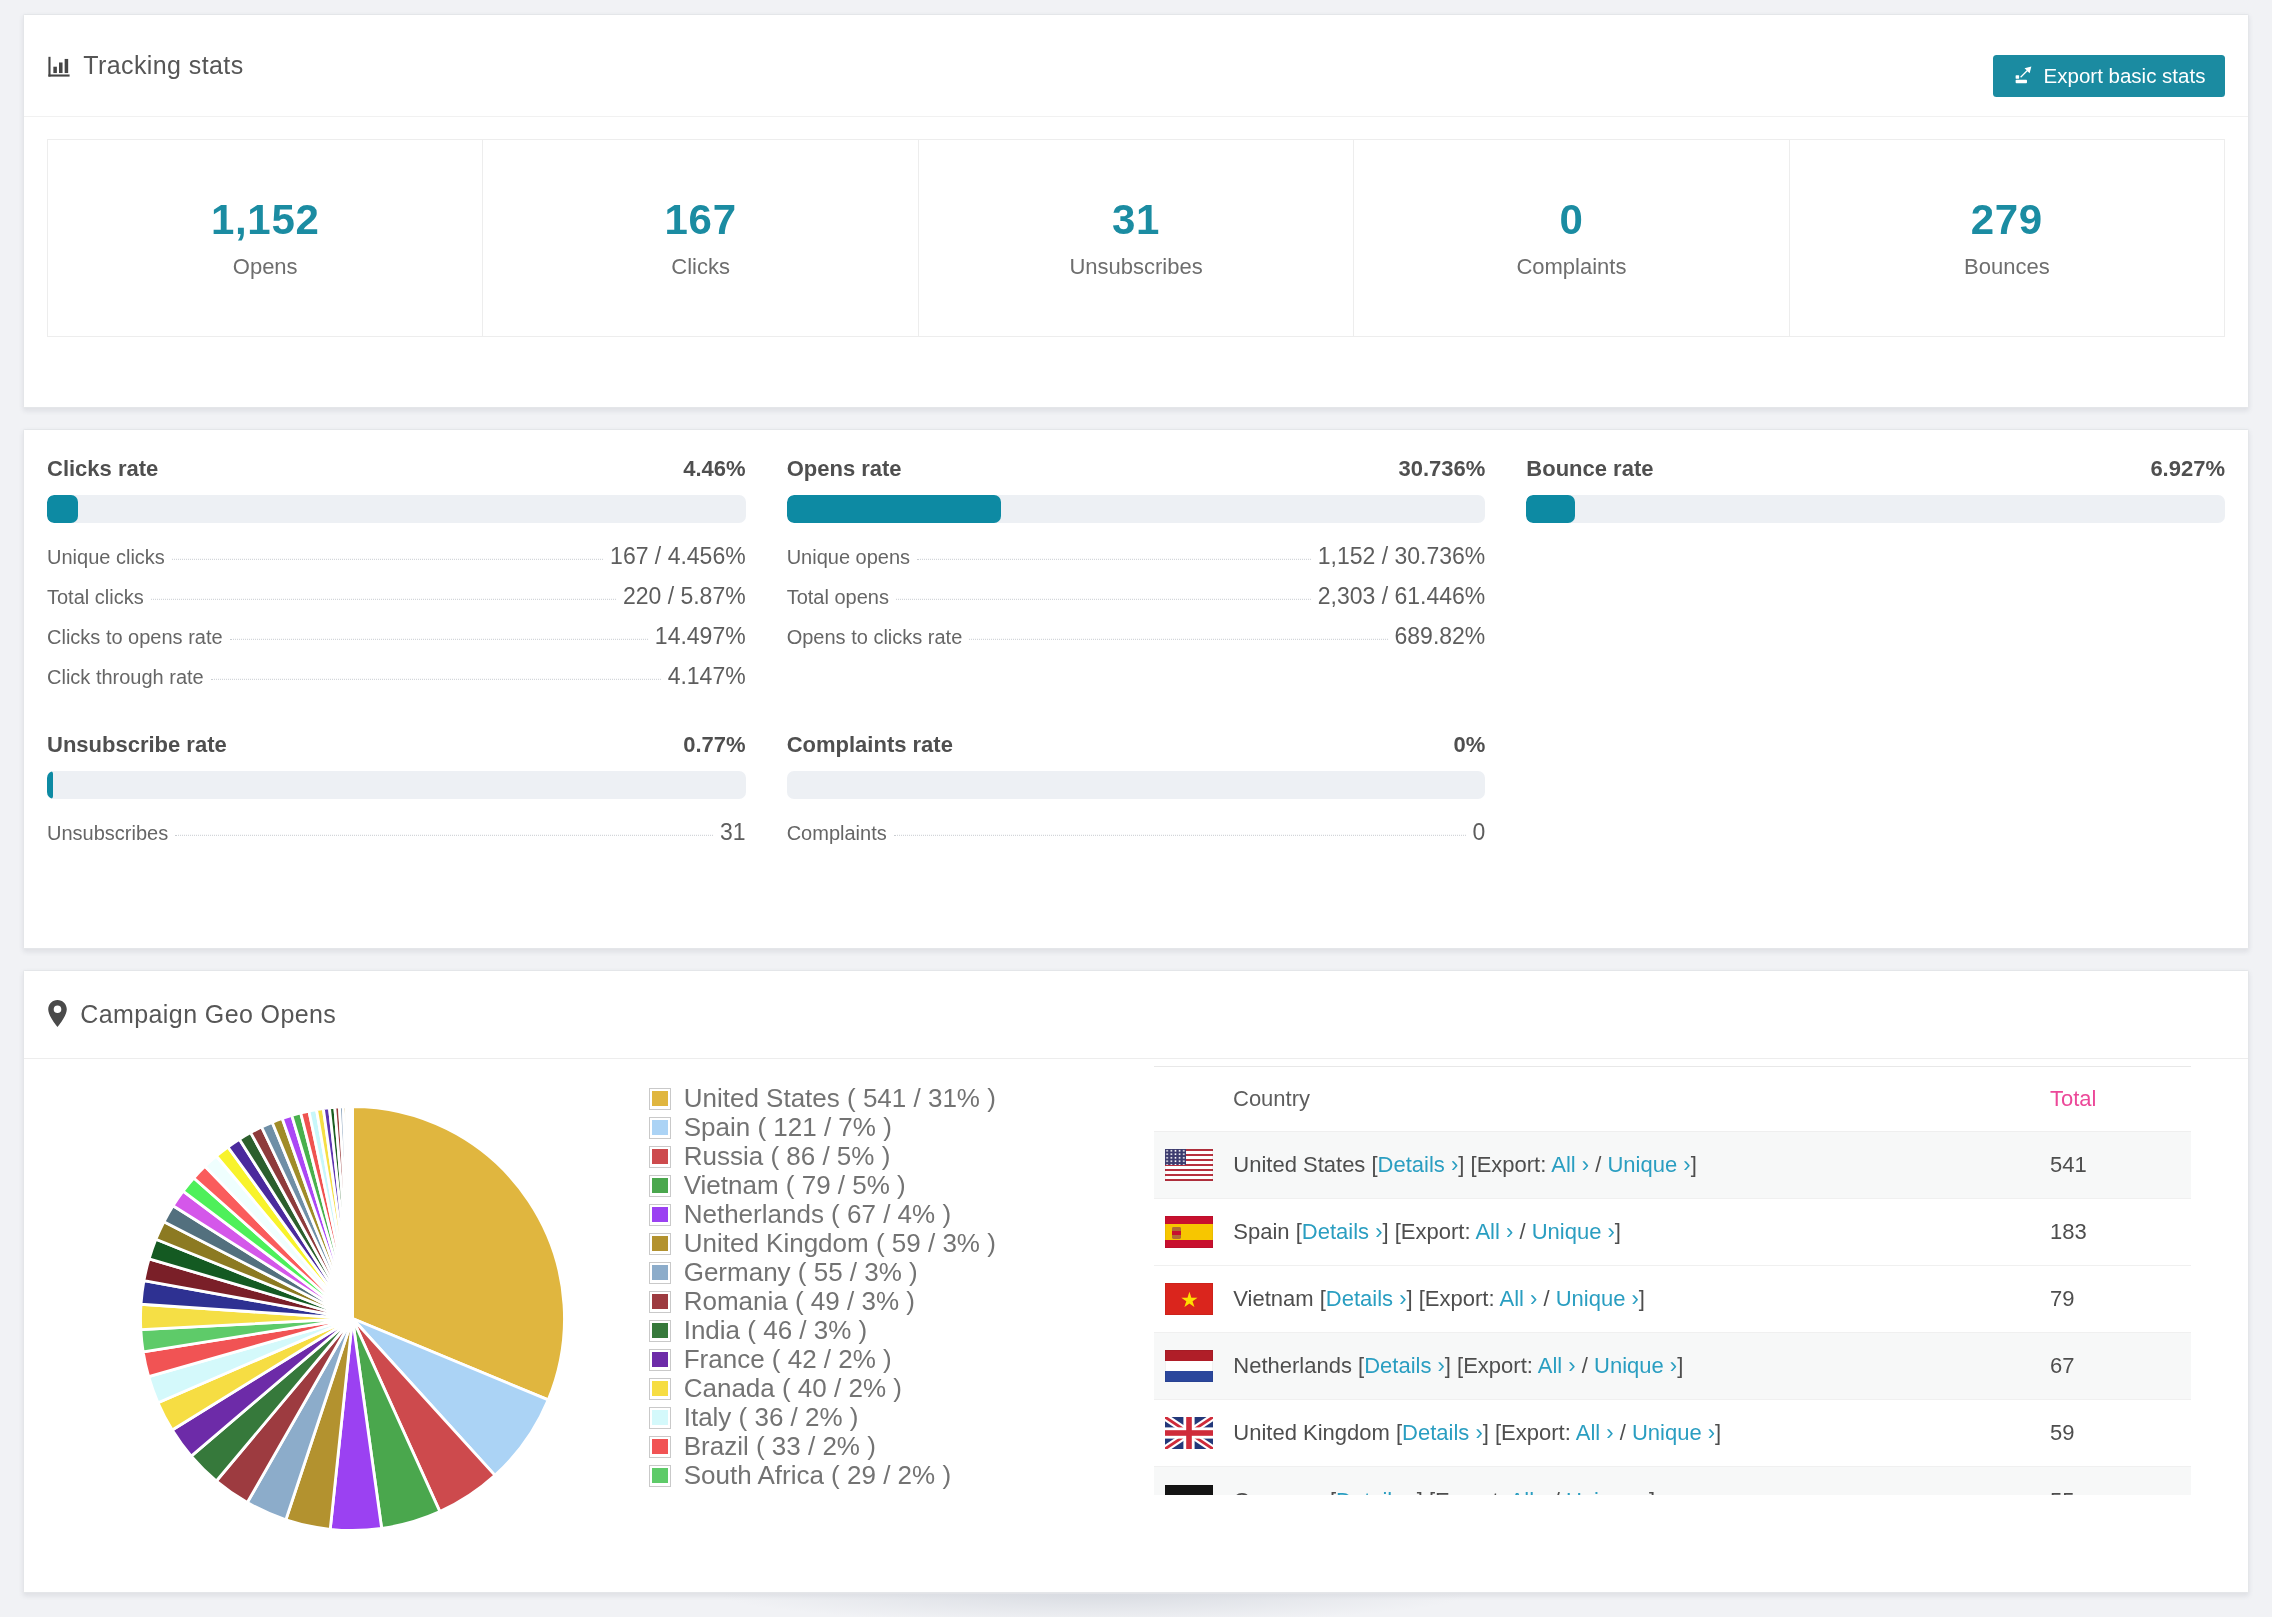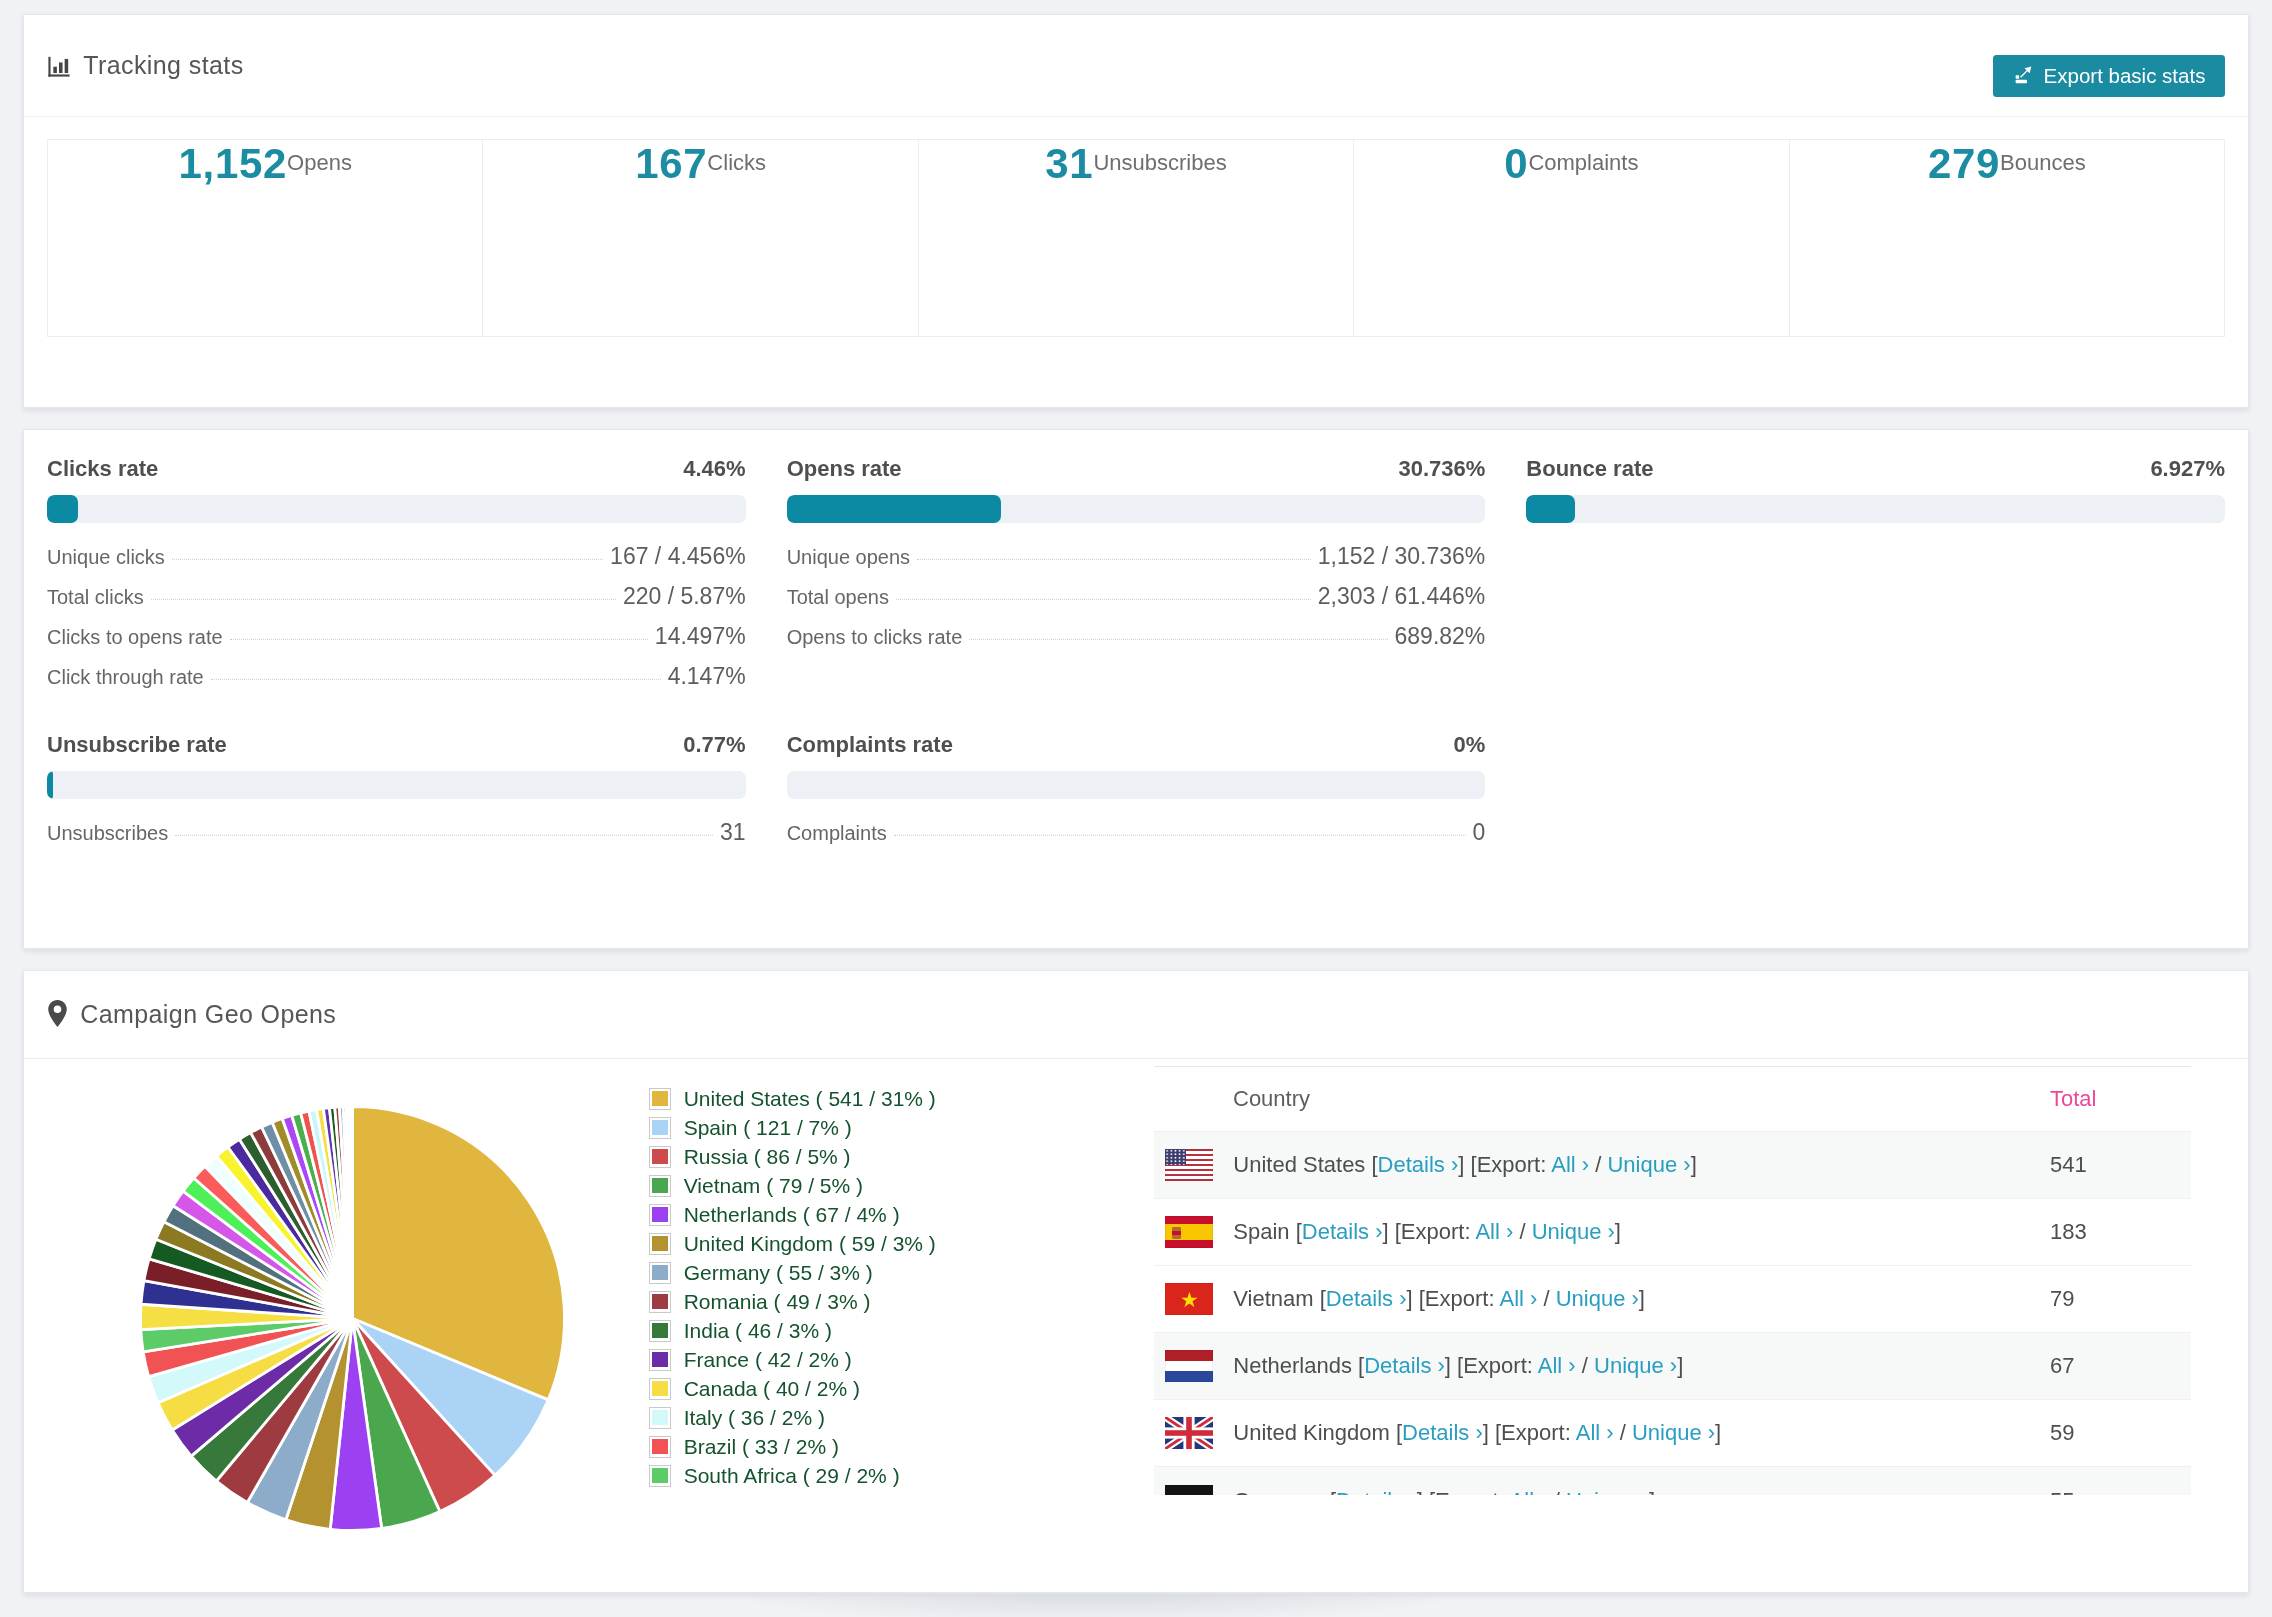--- a/index.html
+++ b/index.html
@@ -34,21 +34,21 @@
     background:#1b8ba1; color:#fff; border:none; border-radius:3.5px;
     font-size:20.5px; font-family:inherit; padding:0 20px;
     display:flex; align-items:center; gap:10px; cursor:pointer;
   }
   #stats-row {
     position:absolute; left:23px; right:23px; top:124px; height:198px;
     border:0.7px solid #ededed; display:flex;
   }
   .stat-cell {
     flex:1; border-right:0.7px solid #ededed;
-    display:flex; flex-direction:row; align-items:flex-start; justify-content:center;
+    display:flex; flex-direction:column; align-items:center; justify-content:center;
   }
   .stat-cell:last-child { border-right:none; }
   .stat-value { font-size:42px; font-weight:bold; color:#1b8ca2; letter-spacing:0.7px; }
   .stat-label { font-size:22px; color:#6e6e6e; margin-top:10px; }
 
   
   #rates-grid {
     padding:21px 23px 0 23px;
     display:grid; grid-template-columns:1fr 1fr 1fr;
     column-gap:41px; row-gap:25.4px;
@@ -65,21 +65,21 @@
   .detail-value { font-size:23px; color:#5d5d5d; white-space:nowrap; }
 
   
   #geo-header { height:88px; display:flex; align-items:center; gap:12.7px; padding:0 22.6px; border-bottom:0.7px solid #ededed; }
   #geo-body { position:relative; height:534px; }
   #pie-wrap { position:absolute; left:113px; top:44px; width:431px; height:431px; }
   #legend { position:absolute; left:625px; top:25px; }
   .legend-item { display:flex; align-items:center; height:29px; }
   .legend-swatch { width:22px; height:22px; border:0.7px solid #c9c9c9; background:#fff; padding:2.1px; }
   .legend-swatch > div { width:100%; height:100%; }
-  .legend-label { margin-left:12.7px; font-size:21px; color:#14532d; }
+  .legend-label { margin-left:12.7px; font-size:26px; color:#737373; }
 
   #geo-table { position:absolute; left:1130px; top:7px; width:1037px; border-top:0.7px solid #e8e8e8; }
   .gt-header { height:65px; display:flex; align-items:center; border-bottom:0.7px solid #efefef; }
   .gt-header .col-country { font-size:22px; color:#5d5d5d; margin-left:79px; flex:1; }
   .gt-header .col-total   { font-size:22px; color:#ec4899; width:141px; }
   .gt-row { height:67px; display:flex; align-items:center; border-bottom:0.7px solid #f0f0f0; }
   .gt-row.odd { background:#f7f8f8; }
   .gt-row.partial { height:28px; overflow:hidden; border-bottom:none; align-items:flex-start; }
   .gt-row.partial .row-inner { height:67px; display:flex; align-items:center; width:100%; }
   .row-inner { display:flex; align-items:center; width:100%; }

